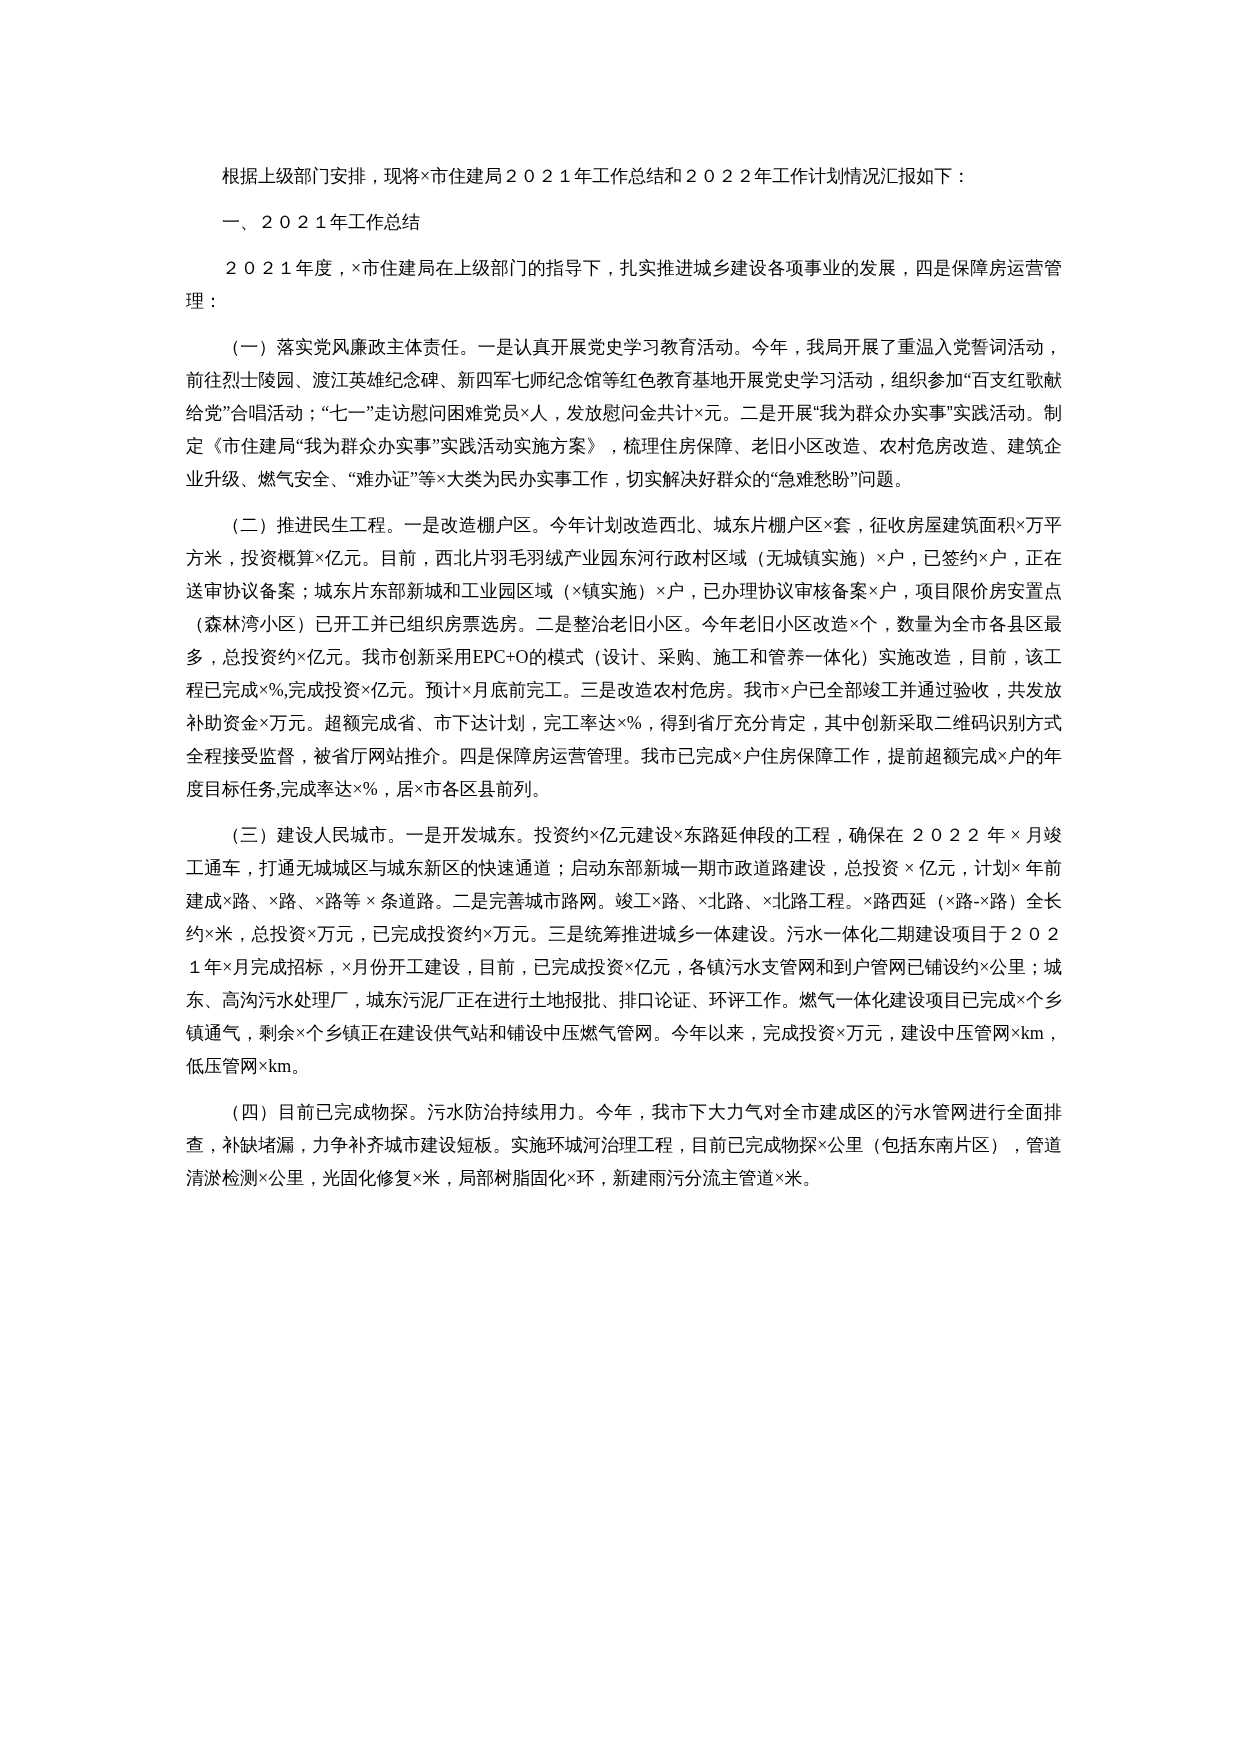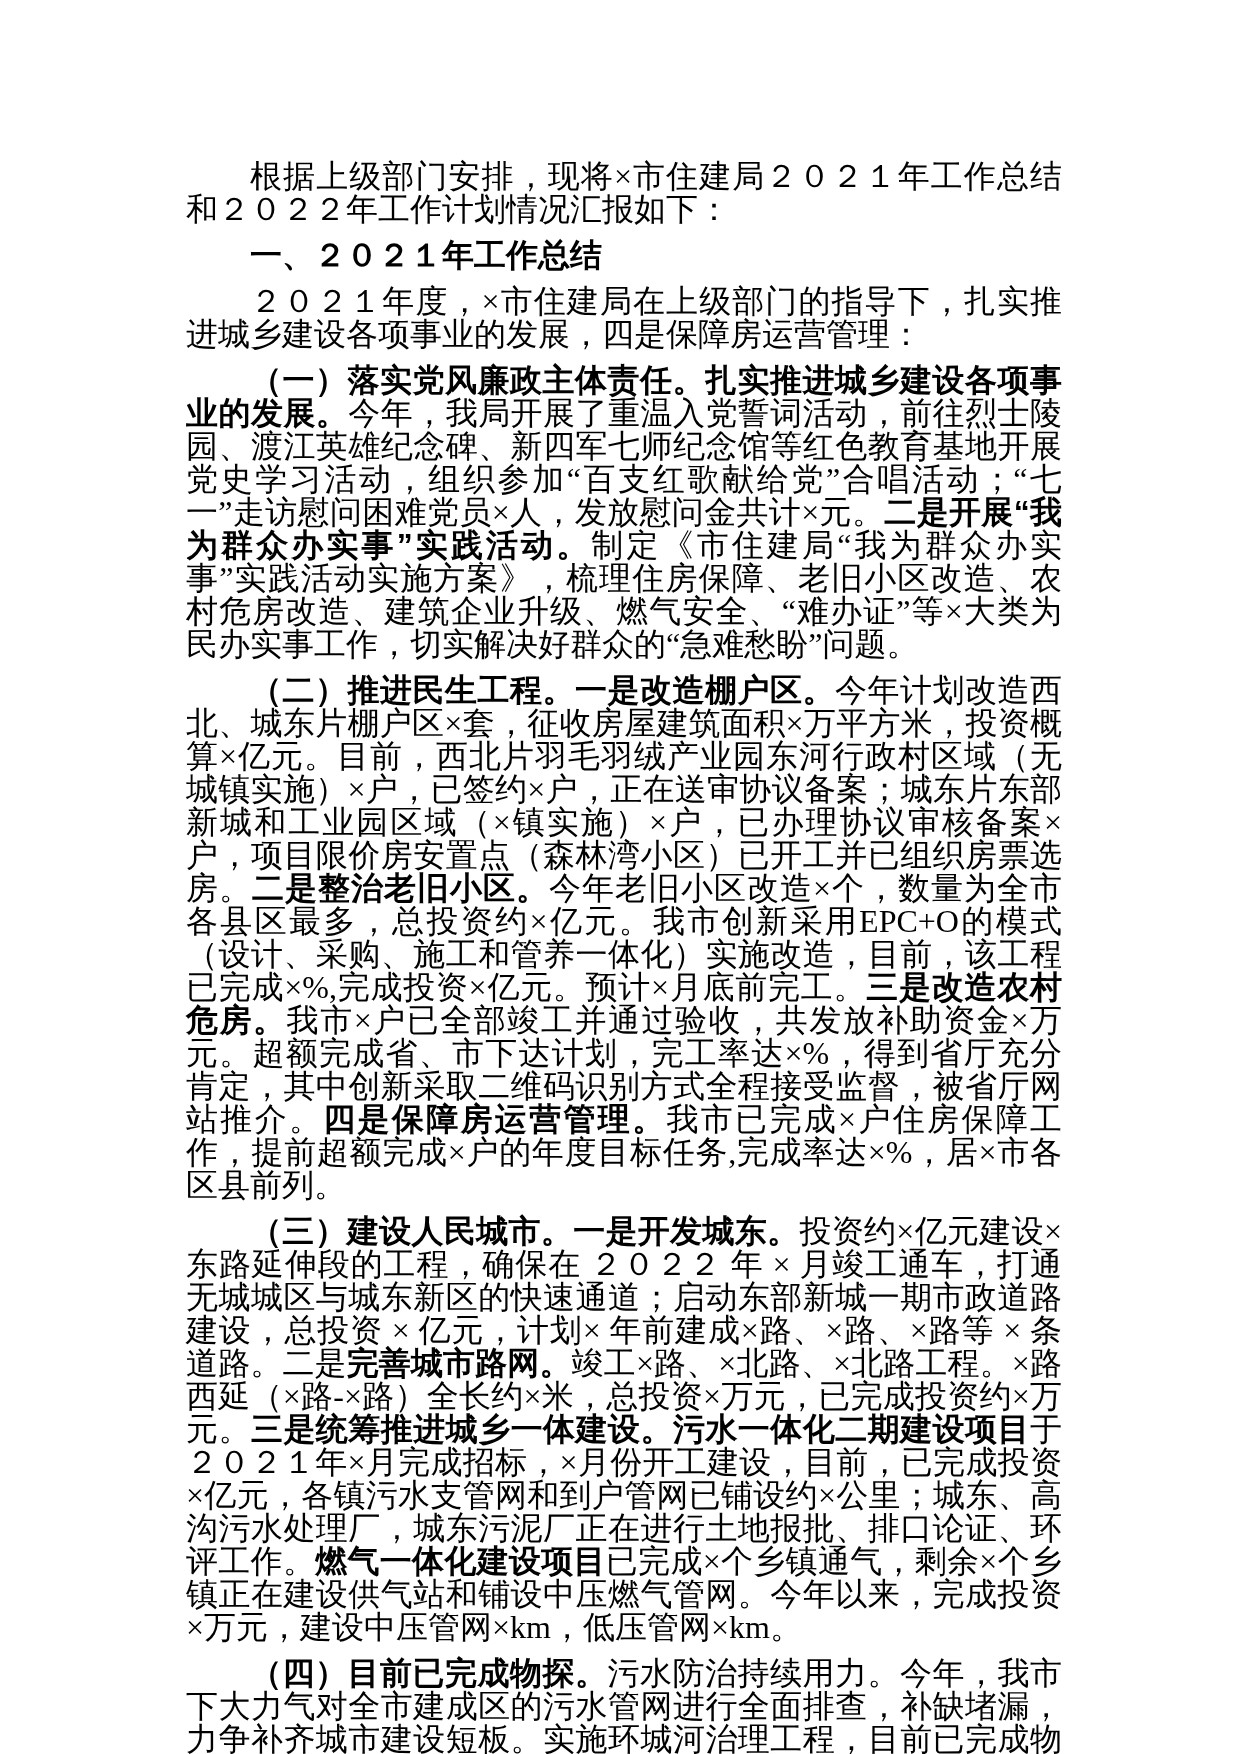--- a/index.html
+++ b/index.html
@@ -13,43 +13,43 @@
     overflow: hidden;
   }
   .content {
     position: absolute;
     left: 186px;
     top: 160px;
     width: 876px;
   }
   p.para {
     margin: 13px 0 0 0;
-    font-size: 32px;
+    font-size: 18px;
     line-height: 33px;
     text-indent: 2em;
     text-align: justify;
     word-break: break-all;
   }
   p.para:first-child { margin-top: 0; }
   p.heading {
     font-weight: 700;
     font-family: "Liberation Sans", "DejaVu Sans", sans-serif;
   }
   span.run { font-weight: 400; }
   span.run.b {
-    font-weight: 700;
+    font-weight: 400;
     font-family: "Liberation Sans", "DejaVu Sans", sans-serif;
   }
 </style>
 </head>
 <body>
 
 <div class="page">
   <div class="content" id="doc-content">
       <p class="para"><span class="run">根据上级部门安排，现将×市住建局２０２１年工作总结和２０２２年工作计划情况汇报如下：</span></p>
       <p class="para heading"><span class="run b">一、２０２１年工作总结</span></p>
       <p class="para"><span class="run">２０２１年度，×市住建局在上级部门的指导下，扎实推进城乡建设各项事业的发展，四是保障房运营管理：</span></p>
-      <p class="para"><span class="run b">（一）落实党风廉政主体责任。扎实推进城乡建设各项事业的发展。</span><span class="run">今年，我局开展了重温入党誓词活动，前往烈士陵园、渡江英雄纪念碑、新四军七师纪念馆等红色教育基地开展党史学习活动，组织参加“百支红歌献给党”合唱活动；“七一”走访慰问困难党员×人，发放慰问金共计×元。</span><span class="run b">二是开展“我为群众办实事”实践活动。</span><span class="run">制定《市住建局“我为群众办实事”实践活动实施方案》，梳理住房保障、老旧小区改造、农村危房改造、建筑企业升级、燃气安全、“难办证”等×大类为民办实事工作，切实解决好群众的“急难愁盼”问题。</span></p>
+      <p class="para"><span class="run b">（一）落实党风廉政主体责任。一是认真开展党史学习教育活动。</span><span class="run">今年，我局开展了重温入党誓词活动，前往烈士陵园、渡江英雄纪念碑、新四军七师纪念馆等红色教育基地开展党史学习活动，组织参加“百支红歌献给党”合唱活动；“七一”走访慰问困难党员×人，发放慰问金共计×元。</span><span class="run b">二是开展“我为群众办实事”实践活动。</span><span class="run">制定《市住建局“我为群众办实事”实践活动实施方案》，梳理住房保障、老旧小区改造、农村危房改造、建筑企业升级、燃气安全、“难办证”等×大类为民办实事工作，切实解决好群众的“急难愁盼”问题。</span></p>
       <p class="para"><span class="run b">（二）推进民生工程。一是改造棚户区。</span><span class="run">今年计划改造西北、城东片棚户区×套，征收房屋建筑面积×万平方米，投资概算×亿元。目前，西北片羽毛羽绒产业园东河行政村区域（无城镇实施）×户，已签约×户，正在送审协议备案；城东片东部新城和工业园区域（×镇实施）×户，已办理协议审核备案×户，项目限价房安置点（森林湾小区）已开工并已组织房票选房。</span><span class="run b">二是整治老旧小区。</span><span class="run">今年老旧小区改造×个，数量为全市各县区最多，总投资约×亿元。我市创新采用EPC+O的模式（设计、采购、施工和管养一体化）实施改造，目前，该工程已完成×%,完成投资×亿元。预计×月底前完工。</span><span class="run b">三是改造农村危房。</span><span class="run">我市×户已全部竣工并通过验收，共发放补助资金×万元。超额完成省、市下达计划，完工率达×%，得到省厅充分肯定，其中创新采取二维码识别方式全程接受监督，被省厅网站推介。</span><span class="run b">四是保障房运营管理。</span><span class="run">我市已完成×户住房保障工作，提前超额完成×户的年度目标任务,完成率达×%，居×市各区县前列。</span></p>
       <p class="para"><span class="run b">（三）建设人民城市。一是开发城东。</span><span class="run">投资约×亿元建设×东路延伸段的工程，确保在 ２０２２ 年 × 月竣工通车，打通无城城区与城东新区的快速通道；启动东部新城一期市政道路建设，总投资 × 亿元，计划× 年前建成×路、×路、×路等 × 条道路。二是</span><span class="run b">完善城市路网。</span><span class="run">竣工×路、×北路、×北路工程。×路西延（×路-×路）全长约×米，总投资×万元，已完成投资约×万元。</span><span class="run b">三是统筹推进城乡一体建设。污水一体化二期建设项目</span><span class="run">于２０２１年×月完成招标，×月份开工建设，目前，已完成投资×亿元，各镇污水支管网和到户管网已铺设约×公里；城东、高沟污水处理厂，城东污泥厂正在进行土地报批、排口论证、环评工作。</span><span class="run b">燃气一体化建设项目</span><span class="run">已完成×个乡镇通气，剩余×个乡镇正在建设供气站和铺设中压燃气管网。今年以来，完成投资×万元，建设中压管网×km，低压管网×km。</span></p>
       <p class="para"><span class="run b">（四）目前已完成物探。</span><span class="run">污水防治持续用力。今年，我市下大力气对全市建成区的污水管网进行全面排查，补缺堵漏，力争补齐城市建设短板。实施环城河治理工程，目前已完成物探×公里（包括东南片区），管道清淤检测×公里，光固化修复×米，局部树脂固化×环，新建雨污分流主管道×米。</span></p>
     </div>
 </div>
 
 </body></html>

